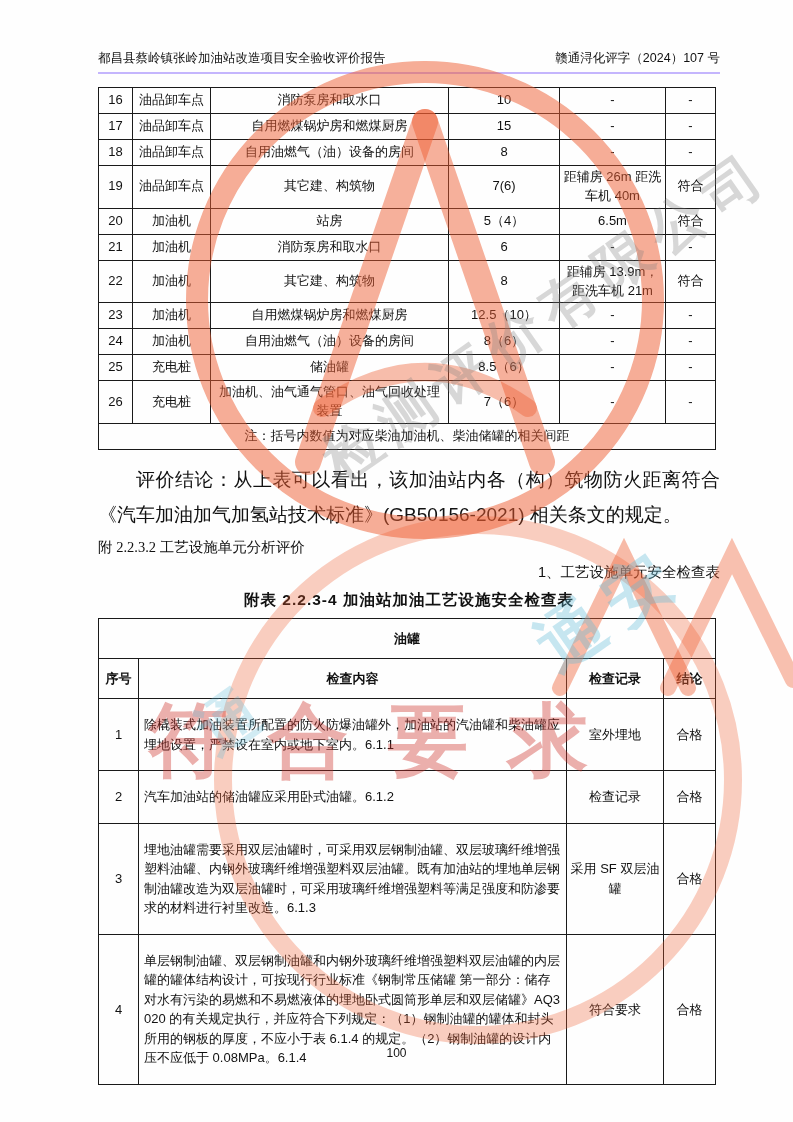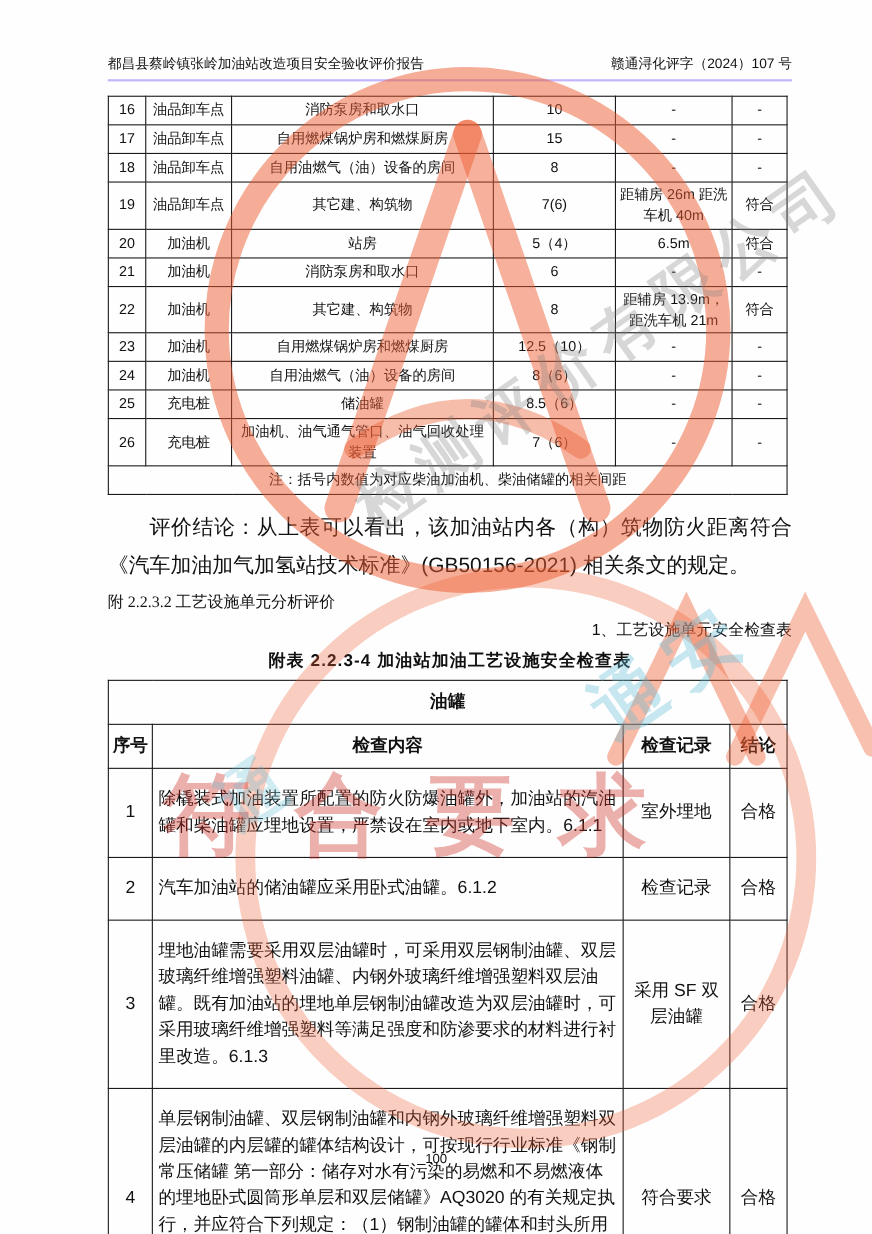--- a/index.html
+++ b/index.html
@@ -8,21 +8,21 @@
   .content{position:absolute;left:98px;top:50px;width:622px;z-index:1;}
 
   .doc-header{display:flex;justify-content:space-between;align-items:flex-end;
               font-size:12.5px;padding-bottom:5px;border-bottom:2px solid #c4b5fd;margin-bottom:13px;}
 
   table.doc{border-collapse:collapse;table-layout:fixed;width:617px;}
   table.doc td,table.doc th{border:1px solid #1a1a1a;text-align:center;vertical-align:middle;
               padding:2px 3px;font-size:13px;font-weight:normal;line-height:1.45;word-break:break-all;}
   table.doc tr{height:26px;}
 
-  #t2 td,#t2 th{font-size:16px;line-height:1.5;}
+  #t2 td,#t2 th{font-size:13px;line-height:1.5;}
   #t2 td.left{text-align:left;padding:16px 5px;}
   #t2 .group th{font-weight:bold;height:26px;}
   #t2 .cols th{font-weight:bold;height:26px;}
   #t2 tr{height:40px;}
 
   .conclusion{font-size:19px;line-height:1.85;text-indent:2em;text-align:justify;margin:12px 0 6px;}
   .section-heading{font-size:14.5px;margin:4px 0 6px;font-family:Liberation Serif, serif;}
   .subsection{font-size:14.5px;margin:6px 0 8px 32px;text-align:right;}
   .table2-title{font-size:15.5px;font-weight:bold;text-align:center;margin:8px 0 7px;letter-spacing:1px;}
 

